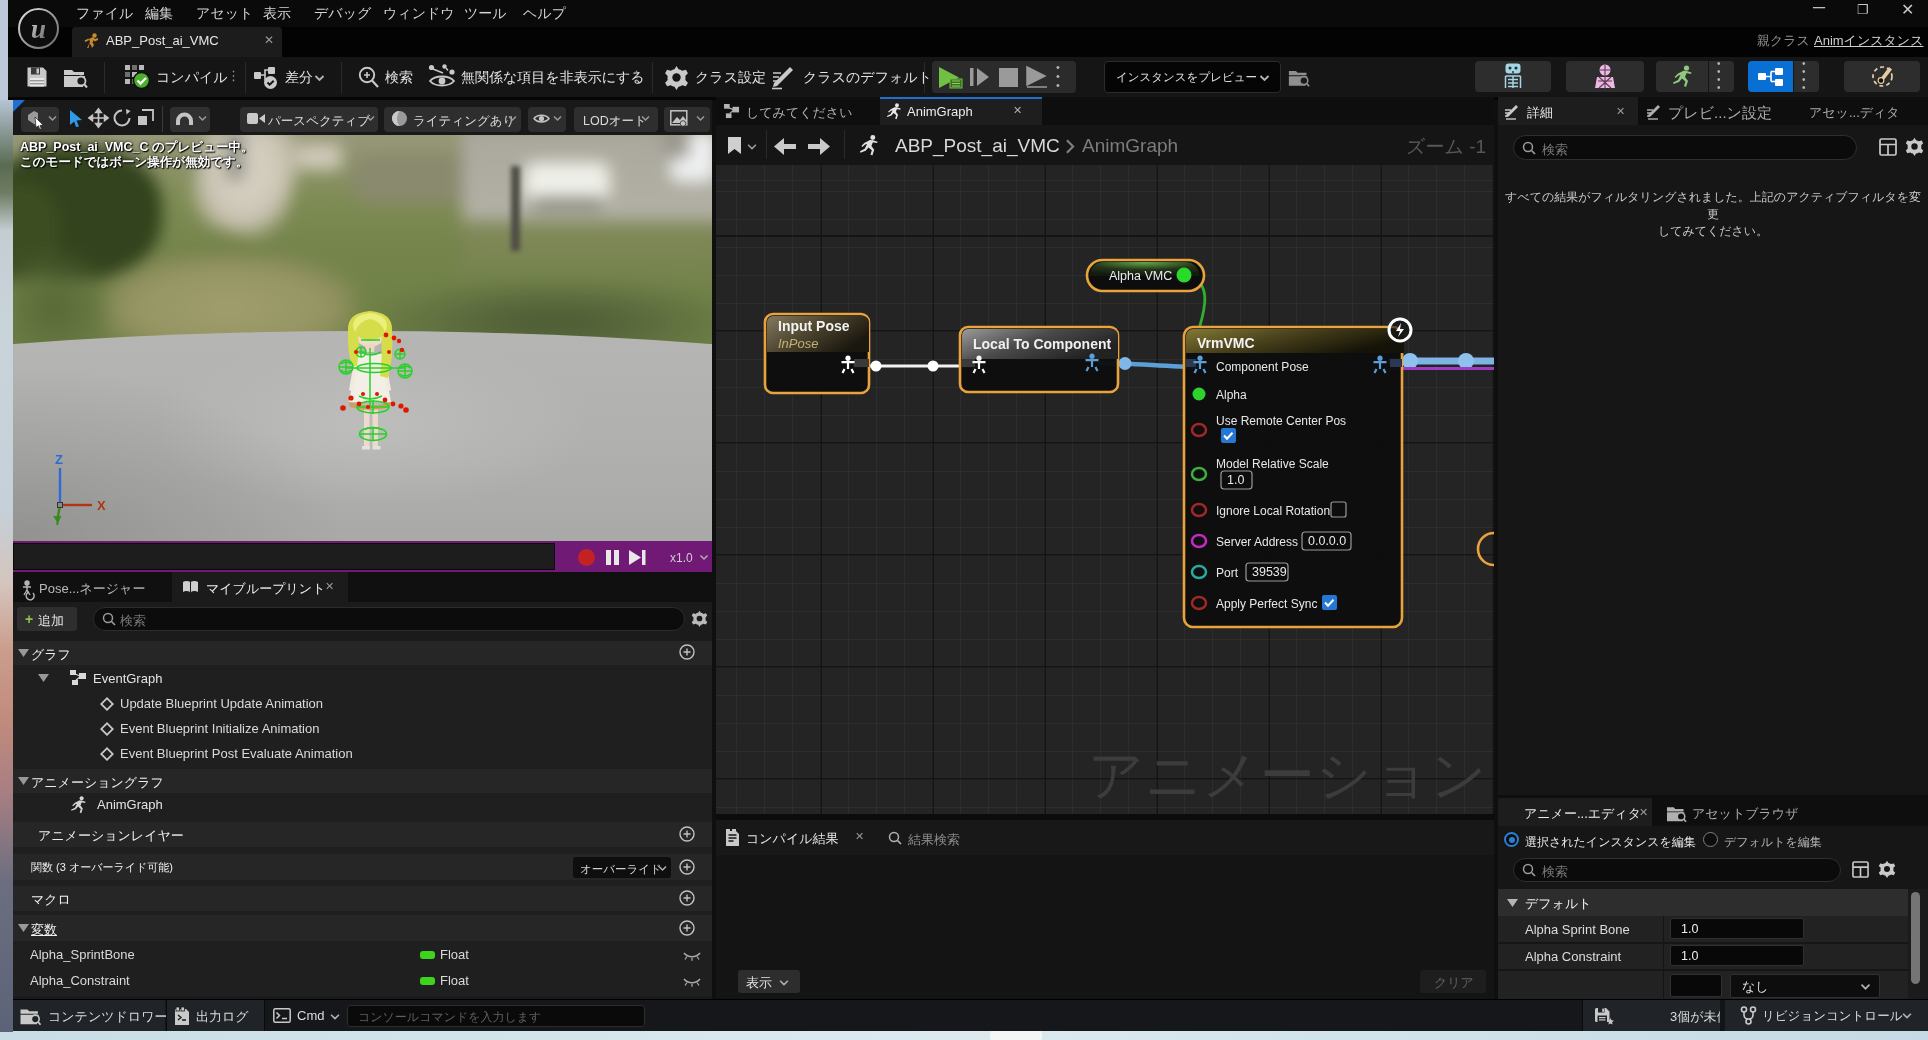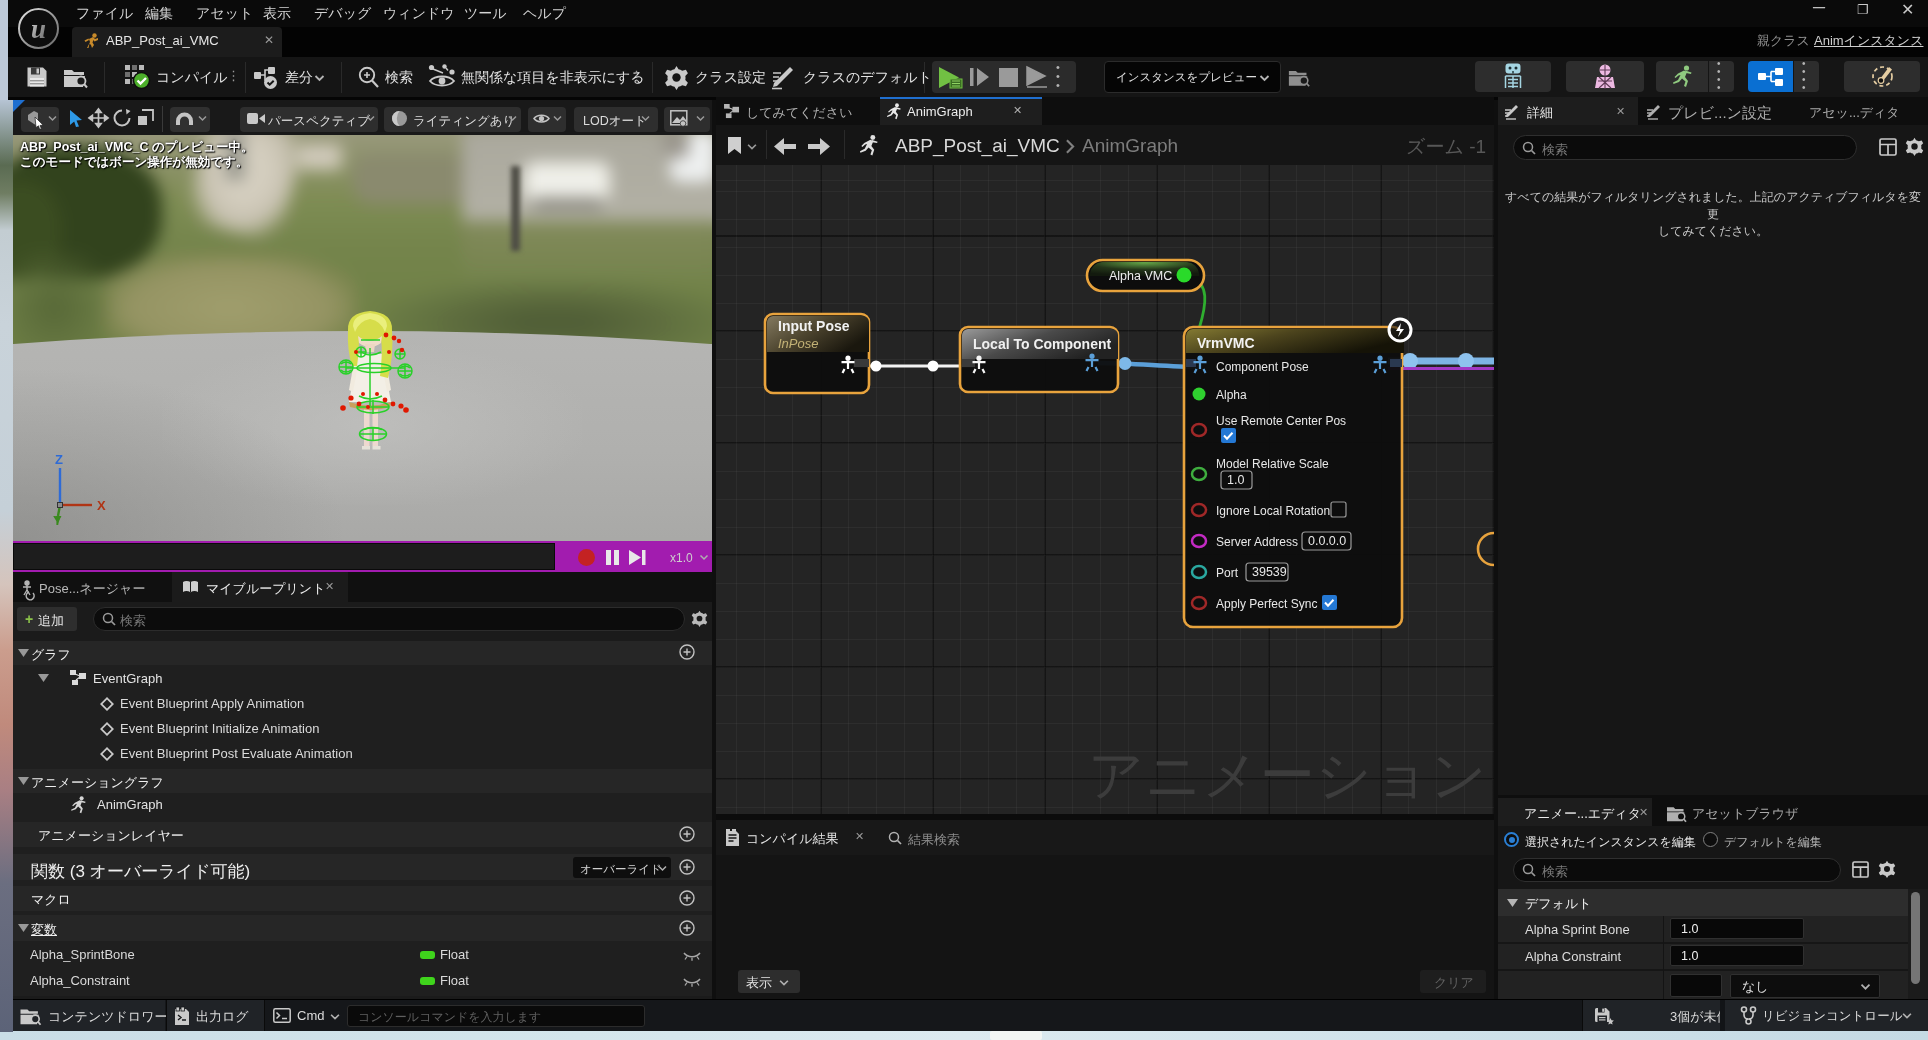--- a/index.html
+++ b/index.html
@@ -399,21 +399,21 @@
   <svg class="ab" style="left:658px;top:10px;" width="19" height="17" viewBox="0 0 19 17">
       <rect x="0.8" y="0.8" width="16" height="14" fill="none" stroke="#c4c4c4" stroke-width="1.5"></rect>
       <path d="M2 13 L7 7 L10 10 L13 6 L16 10 V13 Z" fill="#c4c4c4"></path>
       <circle cx="13" cy="13.5" r="2.8" fill="#c4c4c4" stroke="#2e2e2e" stroke-width=".8"></circle>
     </svg>
   <svg class="ab" style="left:684px;top:15px;" width="9" height="7" viewBox="0 0 9 7">
       <path d="M1 1.5 L4.5 5 L8 1.5" stroke="#9a9a9a" stroke-width="1.5" fill="none"></path>
     </svg>
 </div>
 
-<div class="ab" style="left:12px;top:541px;width:700px;height:31px;background:#a21caf;">
+<div class="ab" style="left:12px;top:541px;width:700px;height:31px;background:#701a75;">
   <div class="ab" style="left:1px;top:2px;width:542px;height:27px;background:#1d1d1d;border:1px solid #0a0a0a;"></div>
   <circle class="ab" style="left:566px;top:8px;width:17px;height:17px;border-radius:50%;background:#c42222;"></circle>
   <div class="ab" style="left:594px;top:9px;width:4.5px;height:15px;background:#e8e8e8;"></div>
   <div class="ab" style="left:602px;top:9px;width:4.5px;height:15px;background:#e8e8e8;"></div>
   <svg class="ab" style="left:617px;top:9px;" width="17" height="15" viewBox="0 0 17 15">
       <path d="M0 0 L12 7.5 L0 15 Z" fill="#e8e8e8"></path>
       <rect x="13" y="0" width="3.5" height="15" fill="#e8e8e8"></rect>
     </svg>
   <div class="txt" style="left:658px;top:10px;font-size:12px;color:#cecece;">x1.0</div>
   <svg class="ab" style="left:687px;top:13px;" width="10" height="7" viewBox="0 0 9 7">
@@ -477,21 +477,21 @@
         <rect x="9" y="3" width="7" height="6"></rect>
         <rect x="2" y="10" width="6" height="5"></rect>
         <path d="M5 4 L10 6 M6 10 L10 7" stroke="#dadada" stroke-width="1.2"></path>
       </g>
     </svg>
   <div class="txt" style="left:81px;top:99px;font-size:13px;color:#e3e3e3;">EventGraph</div>
 
   <svg class="ab" style="left:88px;top:125px;" width="14" height="14" viewBox="0 0 14 14">
       <path d="M7 0 L14 7 L7 14 L0 7 Z M7 2.5 L11.5 7 L7 11.5 L2.5 7 Z" fill="#c9c9c9" fill-rule="evenodd"></path>
     </svg>
-  <div class="txt" style="left:108px;top:124px;font-size:13px;color:#dadada;">Event Blueprint Apply Animation</div>
+  <div class="txt" style="left:108px;top:124px;font-size:13px;color:#dadada;">Update Blueprint Update Animation</div>
   <svg class="ab" style="left:88px;top:150px;" width="14" height="14" viewBox="0 0 14 14">
       <path d="M7 0 L14 7 L7 14 L0 7 Z M7 2.5 L11.5 7 L7 11.5 L2.5 7 Z" fill="#c9c9c9" fill-rule="evenodd"></path>
     </svg>
   <div class="txt" style="left:108px;top:149px;font-size:13px;color:#dadada;">Event Blueprint Initialize Animation</div>
   <svg class="ab" style="left:88px;top:175px;" width="14" height="14" viewBox="0 0 14 14">
       <path d="M7 0 L14 7 L7 14 L0 7 Z M7 2.5 L11.5 7 L7 11.5 L2.5 7 Z" fill="#c9c9c9" fill-rule="evenodd"></path>
     </svg>
   <div class="txt" style="left:108px;top:174px;font-size:13px;color:#dadada;">Event Blueprint Post Evaluate Animation</div>
 
   <div class="ab" style="left:0;top:197px;width:700px;height:24px;background:#262626;"></div>
@@ -510,21 +510,21 @@
   <div class="txt" style="left:85px;top:225px;font-size:13px;color:#e3e3e3;">AnimGraph</div>
 
   <div class="ab" style="left:0;top:250px;width:700px;height:25px;background:#262626;"></div>
   <div class="txt" style="left:26px;top:255px;font-size:13px;color:#efefef;">アニメーションレイヤー</div>
   <svg class="ab" style="left:667px;top:254px;" width="16" height="16" viewBox="0 0 16 16">
       <circle cx="8" cy="8" r="7" fill="none" stroke="#c2c2c2" stroke-width="1.4"></circle>
       <path d="M8 4.5 v7 M4.5 8 h7" stroke="#c2c2c2" stroke-width="1.4"></path>
     </svg>
 
   <div class="ab" style="left:0;top:282px;width:700px;height:26px;background:#262626;"></div>
-  <div class="txt" style="left:19px;top:288px;font-size:17px;color:#efefef;">関数 (3 オーバーライド可能)</div>
+  <div class="txt" style="left:19px;top:288px;font-size:11px;color:#efefef;">関数 (3 オーバーライド可能)</div>
   <div class="ab" style="left:561px;top:285px;width:98px;height:21px;background:#0e0e0e;border-radius:3px;"></div>
   <div class="txt" style="left:568px;top:290px;font-size:11.5px;color:#d5d5d5;">オーバーライド</div>
   <svg class="ab" style="left:646px;top:293px;" width="9" height="7" viewBox="0 0 9 7">
       <path d="M1 1.5 L4.5 5 L8 1.5" stroke="#b0b0b0" stroke-width="1.5" fill="none"></path>
     </svg>
   <svg class="ab" style="left:667px;top:287px;" width="16" height="16" viewBox="0 0 16 16">
       <circle cx="8" cy="8" r="7" fill="none" stroke="#c2c2c2" stroke-width="1.4"></circle>
       <path d="M8 4.5 v7 M4.5 8 h7" stroke="#c2c2c2" stroke-width="1.4"></path>
     </svg>
 

